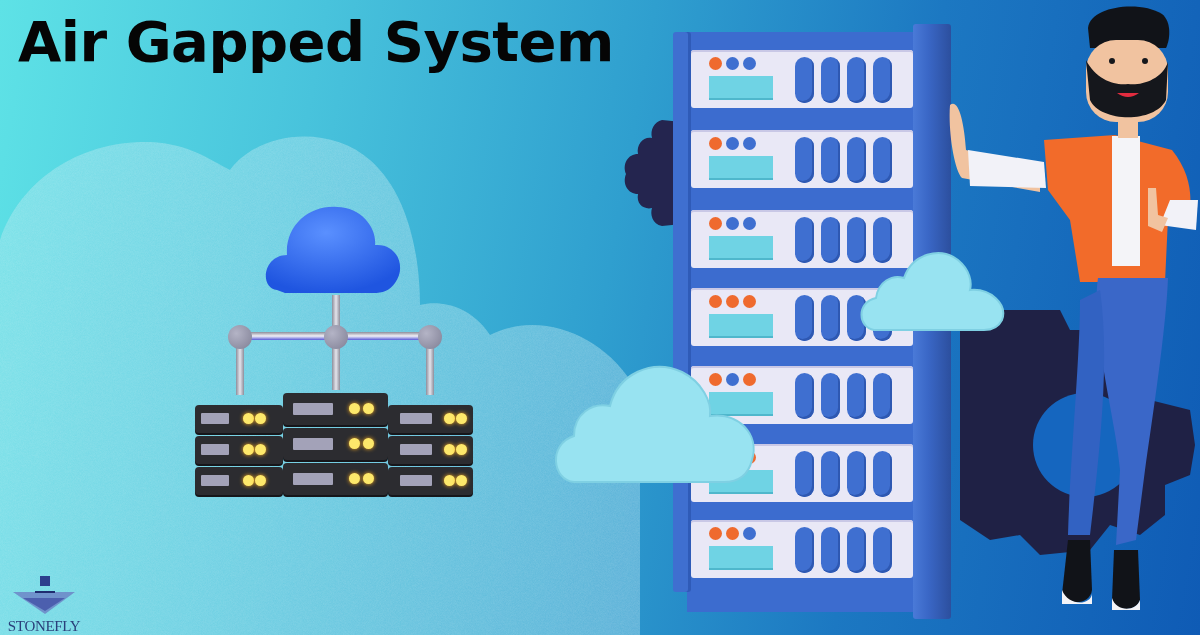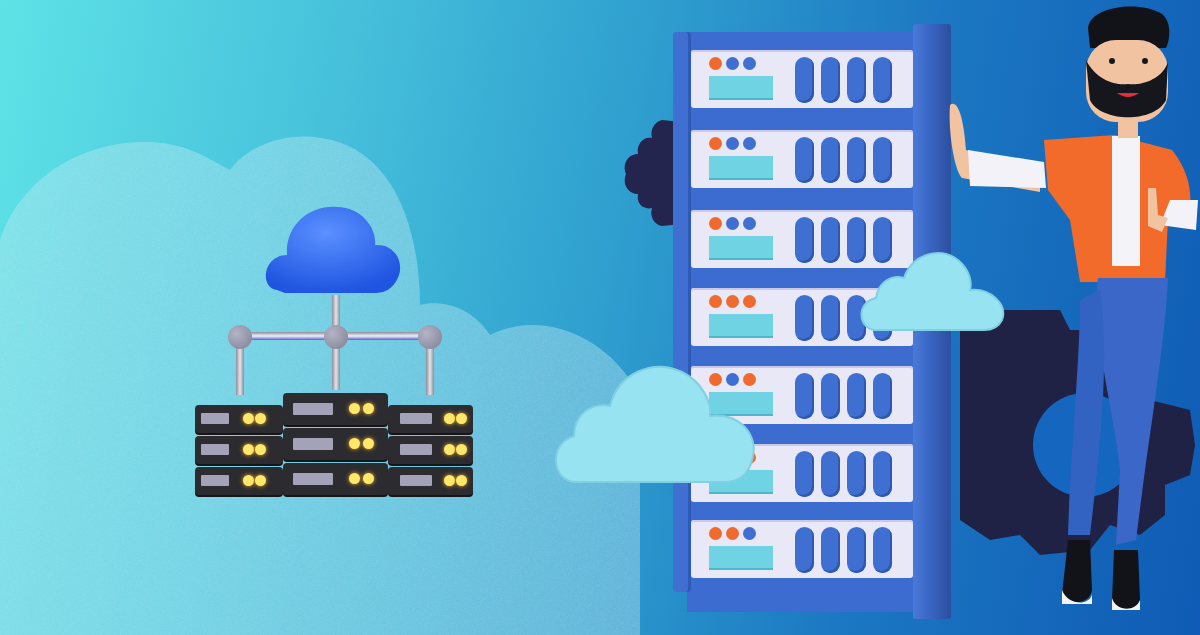--- a/index.html
+++ b/index.html
@@ -49,20 +49,21 @@
       <filter id="noise">
           <feTurbulence type="fractalNoise" baseFrequency="1.4" numOctaves="1"></feTurbulence>
           <feColorMatrix values="0 0 0 0 1  0 0 0 0 1  0 0 0 0 1  0 0 0 0.18 0"></feColorMatrix>
           <feComposite in2="SourceGraphic" operator="in"></feComposite>
         </filter>
     </defs>
     <path d="M0,120 C20,60 80,20 150,22 C190,24 210,40 230,50 C260,10 330,5 370,40 C410,75 420,140 420,185 C440,180 470,185 490,215 C540,190 600,215 630,260 L640,280 L640,515 L0,515 Z" fill="#aee4ee" opacity="0.35"></path>
     <path d="M0,120 C20,60 80,20 150,22 C190,24 210,40 230,50 C260,10 330,5 370,40 C410,75 420,140 420,185 C440,180 470,185 490,215 C540,190 600,215 630,260 L640,280 L640,515 L0,515 Z" fill="#ffffff" filter="url(#noise)"></path>
   </svg>
 
+  <h1 class="title">Air Gapped System</h1>
 
   <div class="abs" style="left:190px;top:195px;width:290px;height:305px;">
     <svg class="abs" style="left:75px;top:0;" width="140" height="105" viewBox="0 0 140 105">
       <defs>
           <radialGradient id="cg" cx="45%" cy="30%" r="70%">
             <stop offset="0" stop-color="#5a90ff"></stop>
             <stop offset="1" stop-color="#1f55e0"></stop>
           </radialGradient>
         </defs>
       <path d="M12,95 C-6,93 -2,60 22,60 C20,30 45,10 72,12 C98,12 112,35 110,50 C132,48 142,72 130,88 C124,96 118,98 108,98 L20,98 Z" fill="url(#cg)"></path>
@@ -267,13 +268,22 @@
 
     <path d="M158,278 L228,278 C226,330 212,420 205,470 L196,540 L176,545 L180,470 C176,420 150,330 158,278 Z" fill="#3a67c8"></path>
     <path d="M160,290 C170,360 160,450 150,535 L128,535 C130,460 140,360 140,300 Z" fill="#3262c2"></path>
 
     <path d="M128,540 L150,540 L152,590 C150,605 128,606 122,594 Z" fill="#111318"></path>
     <path d="M174,550 L198,550 L200,600 C196,612 176,612 172,600 Z" fill="#111318"></path>
     <path d="M122,590 C128,606 150,606 152,594 L152,604 L122,604 Z" fill="#f4f4f8"></path>
     <path d="M172,598 C176,612 196,612 200,600 L200,610 L172,610 Z" fill="#f4f4f8"></path>
   </svg>
 
+  <div class="logo">
+    <svg width="70" height="40" viewBox="0 0 70 40">
+      <rect x="31" y="2" width="10" height="10" fill="#2c3f8c"></rect>
+      <path d="M4,18 L66,18 L36,40 Z" fill="#6b7fc4" opacity="0.8"></path>
+      <path d="M14,24 L56,24 L36,37 Z" fill="#4c5fae"></path>
+      <rect x="26" y="17" width="20" height="2" fill="#1f2c70"></rect>
+    </svg>
+    <div class="logo-text">STONEFLY</div>
+  </div>
 </div>
 
 </body></html>

